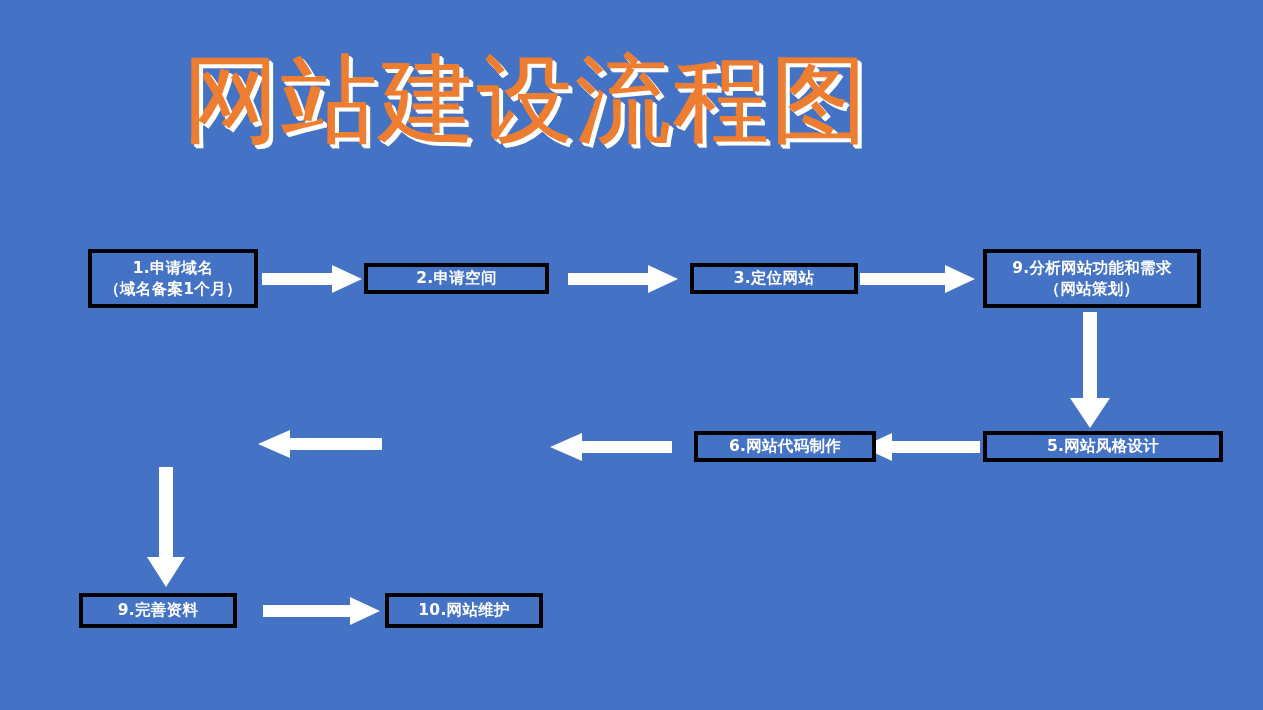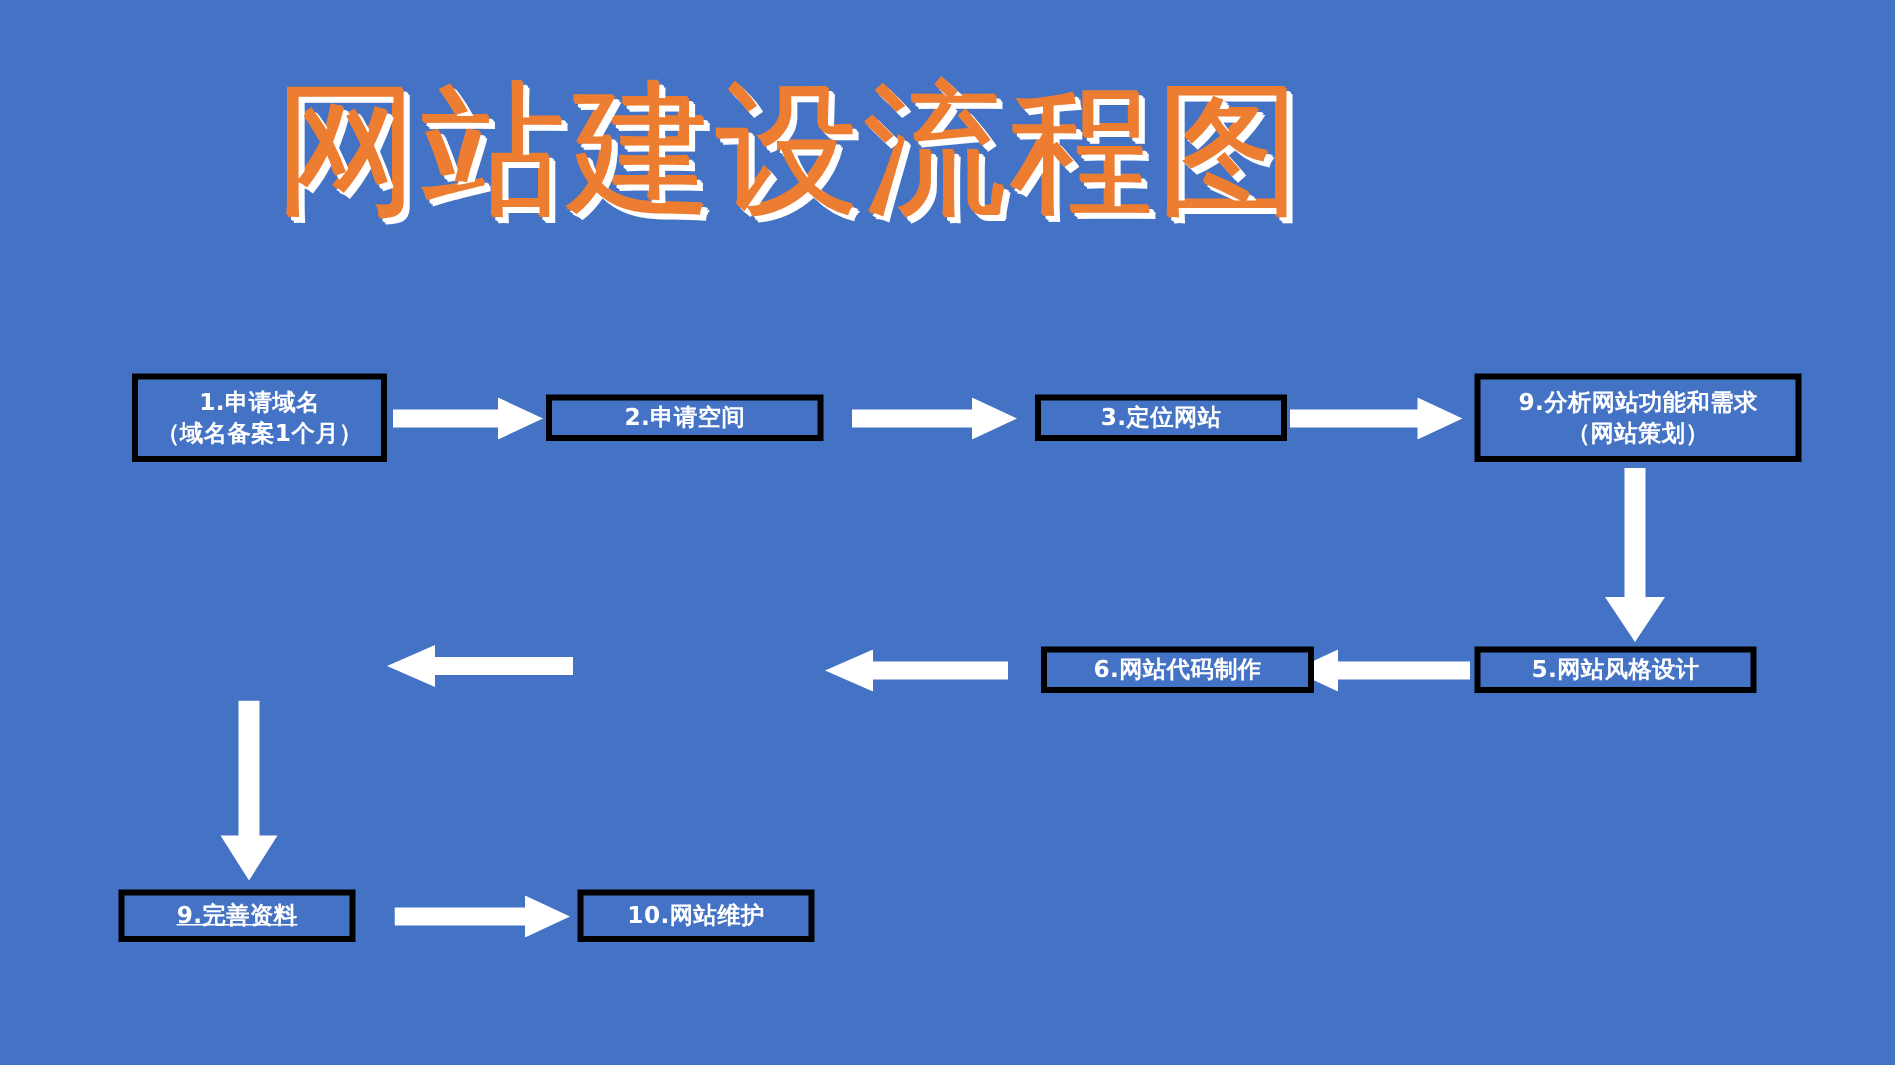--- a/index.html
+++ b/index.html
@@ -110,21 +110,21 @@
     <span>9.分析网站功能和需求</span>
     <span class="l2">（网站策划）</span>
   </div>
 
   <div class="arrow" style="left:1070px; top:312px; width:40px; height:116px;">
     <svg width="40" height="116" viewBox="0 0 40 116">
       <polygon points="13,0 27,0 27,86 40,86 20,116 0,86 13,86" fill="#ffffff"></polygon>
     </svg>
   </div>
 
-  <div class="node" style="left:983px; top:431px; width:188px; height:31px;align-items:center;">
+  <div class="node" style="left:983px; top:431px; width:240px; height:31px;align-items:center;">
     <span>5.网站风格设计</span>
   </div>
 
   <div class="arrow" style="left:862px; top:433px; width:118px; height:28px;">
     <svg width="118" height="28" viewBox="0 0 118 28">
       <polygon points="118,8 30,8 30,0 0,14 30,28 30,20 118,20" fill="#ffffff"></polygon>
     </svg>
   </div>
 
   <div class="node" style="left:675px; top:431px; width:182px; height:31px;margin-left:19px;">
@@ -144,21 +144,21 @@
     </svg>
   </div>
 
 
   <div class="arrow" style="left:147px; top:467px; width:38px; height:120px;">
     <svg width="38" height="120" viewBox="0 0 38 120">
       <polygon points="12,0 26,0 26,90 38,90 19,120 0,90 12,90" fill="#ffffff"></polygon>
     </svg>
   </div>
 
-  <div class="node" style="left:79px; top:593px; width:158px; height:35px;text-decoration:underline;">
+  <div class="node" style="left:79px; top:593px; width:158px; height:35px;">
     <span>9.完善资料</span>
   </div>
 
   <div class="arrow" style="left:263px; top:597px; width:117px; height:28px;">
     <svg width="117" height="28" viewBox="0 0 117 28">
       <polygon points="0,8 87,8 87,0 117,14 87,28 87,20 0,20" fill="#ffffff"></polygon>
     </svg>
   </div>
 
   <div class="node" style="left:385px; top:593px; width:158px; height:35px;">

